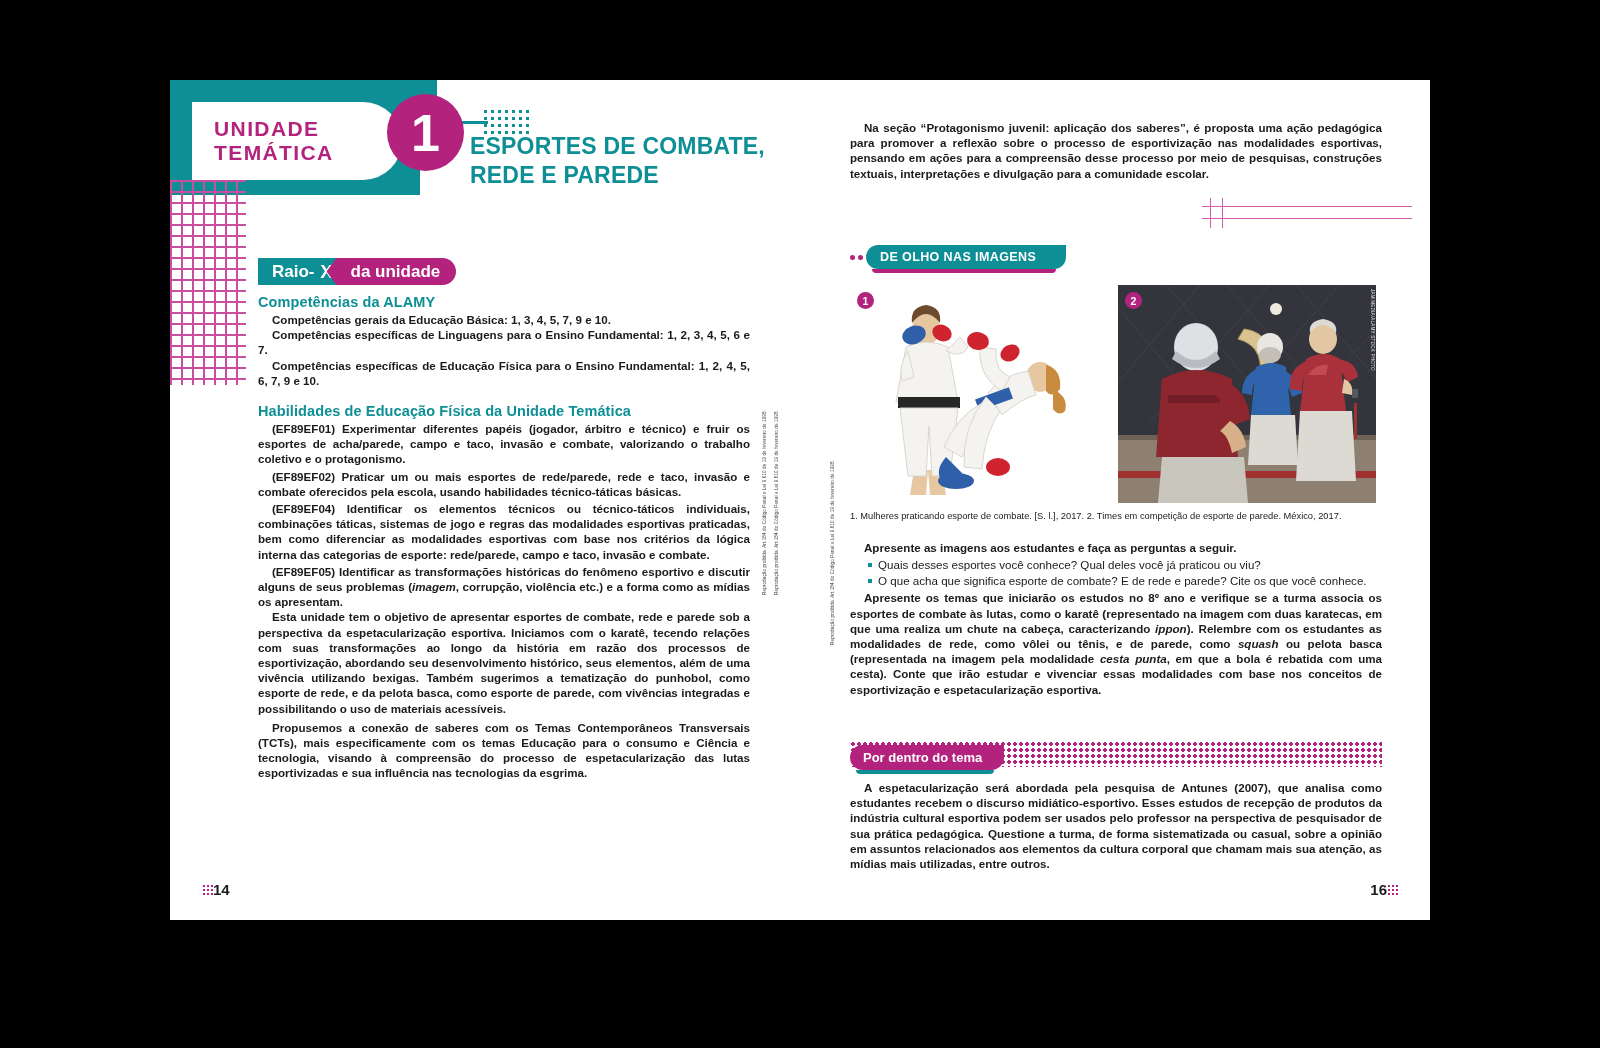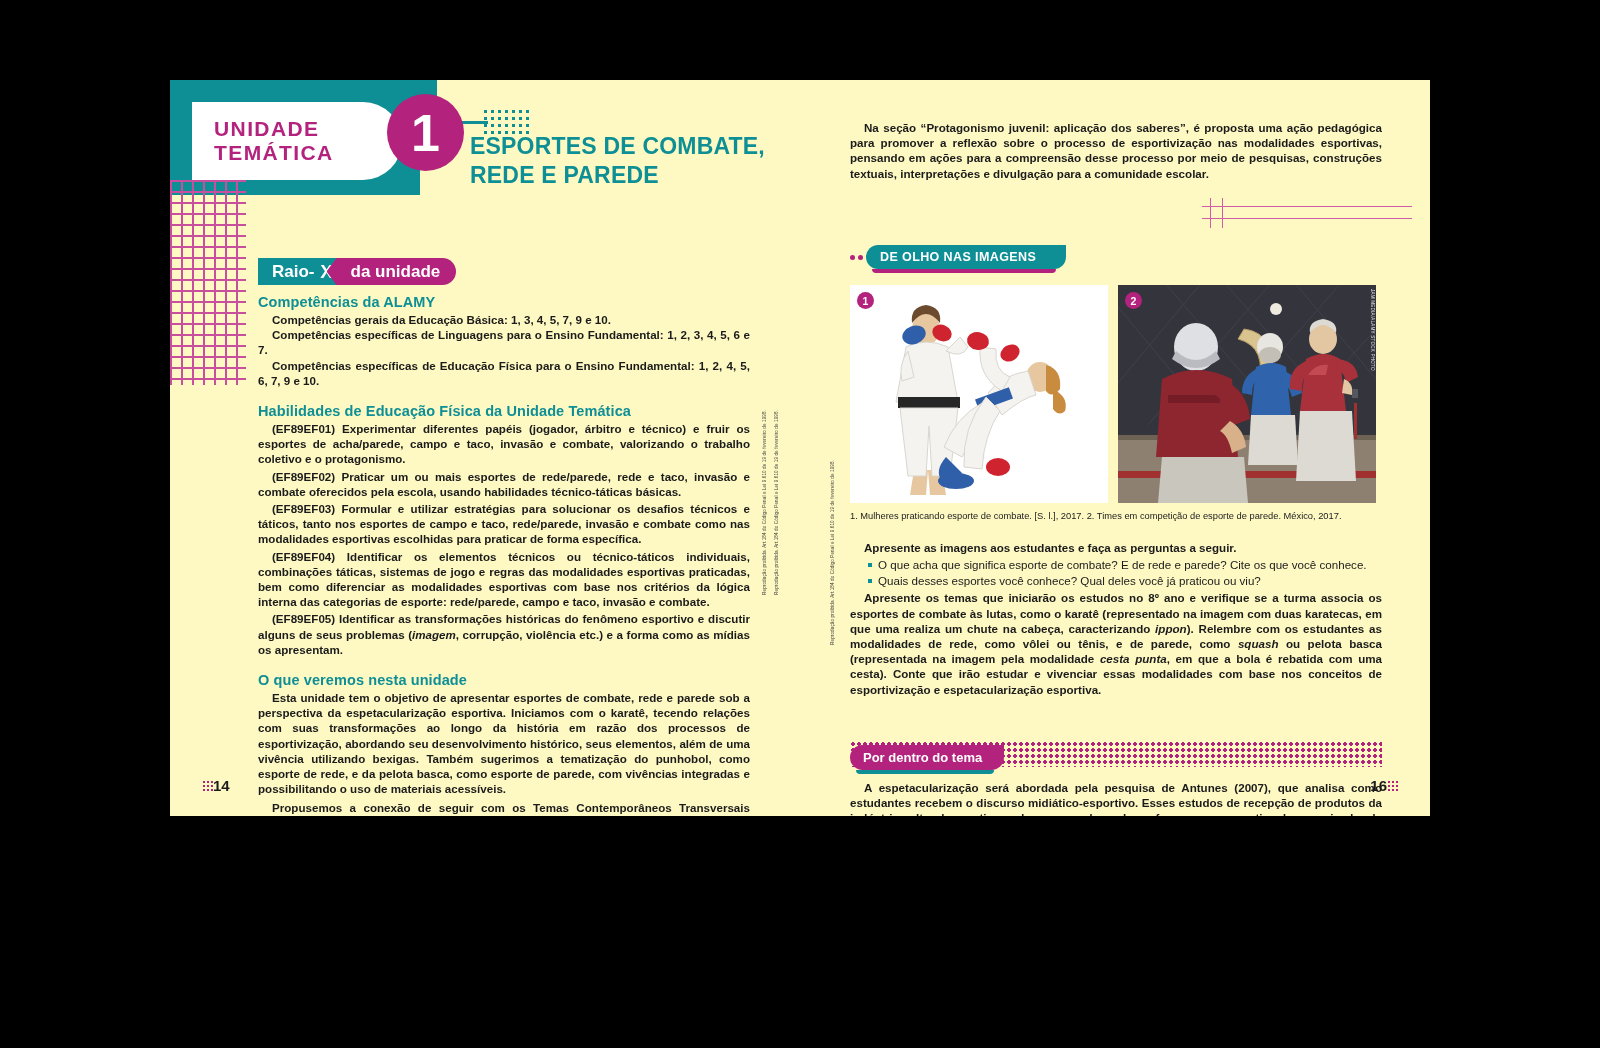--- a/index.html
+++ b/index.html
@@ -6,22 +6,22 @@
   html, body {
     margin: 0; padding: 0;
     background: #000;
     width: 1600px; height: 1048px;
     overflow: hidden;
     font-family: "Liberation Sans", sans-serif;
   }
   #spread {
     position: absolute;
     left: 170px; top: 80px;
-    width: 1260px; height: 736px;
-    background: #fef9c3;
+    width: 1260px; height: 840px;
+    background: #ffffff;
     display: flex;
     overflow: hidden;
   }
   .page { position: relative; height: 100%; }
   .page-left  { width: 630px; }
   .page-right { width: 630px; }
 
   
   .teal-block {
     position: absolute; left: 0; top: 0;
@@ -317,27 +317,25 @@
 
     <div class="col-left">
       <h3 class="sec">Competências da ALAMY</h3>
       <p class="body comp">Competências gerais da Educação Básica: 1, 3, 4, 5, 7, 9 e 10.</p>
       <p class="body comp">Competências específicas de Linguagens para o Ensino Fundamental: 1, 2, 3, 4, 5, 6 e 7.</p>
       <p class="body comp">Competências específicas de Educação Física para o Ensino Fundamental: 1, 2, 4, 5, 6, 7, 9 e 10.</p>
 
       <h3 class="sec gap">Habilidades de Educação Física da Unidade Temática</h3>
       <p class="body hab">(EF89EF01) Experimentar diferentes papéis (jogador, árbitro e técnico) e fruir os esportes de acha/parede, campo e taco, invasão e combate, valorizando o trabalho coletivo e o protagonismo.</p>
       <p class="body hab">(EF89EF02) Praticar um ou mais esportes de rede/parede, rede e taco, invasão e combate oferecidos pela escola, usando habilidades técnico-táticas básicas.</p>
-      <p class="body hab">(EF89EF03) Formular e utilizar estratégias para solucionar os desafios técnicos e táticos, tanto nos esportes de campo e taco, rede/parede, invasão e combate como nas modalidades esportivas escolhidas para praticar de forma específica.</p>
       <p class="body hab">(EF89EF04) Identificar os elementos técnicos ou técnico-táticos individuais, combinações táticas, sistemas de jogo e regras das modalidades esportivas praticadas, bem como diferenciar as modalidades esportivas com base nos critérios da lógica interna das categorias de esporte: rede/parede, campo e taco, invasão e combate.</p>
       <p class="body hab"><span>(EF89EF05) Identificar as transformações históricas do fenômeno esportivo e discutir alguns de seus problemas (</span><i class="it">imagem</i><span>, corrupção, violência etc.) e a forma como as mídias os apresentam.</span></p>
 
-      <h3 class="sec gap">O que veremos nesta unidade</h3>
       <p class="body">Esta unidade tem o objetivo de apresentar esportes de combate, rede e parede sob a perspectiva da espetacularização esportiva. Iniciamos com o karatê, tecendo relações com suas transformações ao longo da história em razão dos processos de esportivização, abordando seu desenvolvimento histórico, seus elementos, além de uma vivência utilizando bexigas. Também sugerimos a tematização do punhobol, como esporte de rede, e da pelota basca, como esporte de parede, com vivências integradas e possibilitando o uso de materiais acessíveis.</p>
-      <p class="body" style="margin-top:4px">Propusemos a conexão de seguir com os Temas Contemporâneos Transversais (TCTs), mais especificamente com os temas Educação para o consumo e Ciência e tecnologia, visando à compreensão do processo de espetacularização das lutas esportivizadas e sua influência nas tecnologias da esgrima.</p>
+      <p class="body" style="margin-top:4px">Propusemos a conexão de saberes com os Temas Contemporâneos Transversais (TCTs), mais especificamente com os temas Educação para o consumo e Ciência e tecnologia, visando à compreensão do processo de espetacularização das lutas esportivizadas e sua influência nas tecnologias da esgrima.</p>
     </div>
 
     <div class="vcredit c1">Reprodução proibida. Art.184 do Código Penal e Lei 9.610 de 19 de fevereiro de 1998.</div>
     <div class="vcredit c2">Reprodução proibida. Art.184 do Código Penal e Lei 9.610 de 19 de fevereiro de 1998.</div>
 
     <div class="folio left">
       <span class="dotsq"></span>
       <span>14</span>
     </div>
   </div>
@@ -452,22 +450,22 @@
           <rect x="234" y="104" width="6" height="9" fill="#55565e"></rect>
         </svg>
       </div>
     </div>
 
     <div class="figcaption">1. Mulheres praticando esporte de combate. [S. l.], 2017. 2. Times em competição de esporte de parede. México, 2017.</div>
 
     <div class="rtext">
       <p class="body">Apresente as imagens aos estudantes e faça as perguntas a seguir.</p>
       <ul class="qs">
+        <li>Quais desses esportes você conhece? Qual deles você já praticou ou viu?</li>
         <li>O que acha que significa esporte de combate? E de rede e parede? Cite os que você conhece.</li>
-        <li>Quais desses esportes você conhece? Qual deles você já praticou ou viu?</li>
       </ul>
       <p class="body"><span>Apresente os temas que iniciarão os estudos no 8º ano e verifique se a turma associa os esportes de combate às lutas, como o karatê (representado na imagem com duas karatecas, em que uma realiza um chute na cabeça, caracterizando </span><i class="it">ippon</i><span>). Relembre com os estudantes as modalidades de rede, como vôlei ou tênis, e de parede, como </span><i class="it">squash</i><span> ou pelota basca (representada na imagem pela modalidade </span><i class="it">cesta punta</i><span>, em que a bola é rebatida com uma cesta). Conte que irão estudar e vivenciar essas modalidades com base nos conceitos de esportivização e espetacularização esportiva.</span></p>
     </div>
 
     <div class="tag-dentro-wrap">
       <div class="tag-dentro-dots"></div>
       <div class="tag-dentro">Por dentro do tema</div>
     </div>
 
     <div class="dentro-text">

